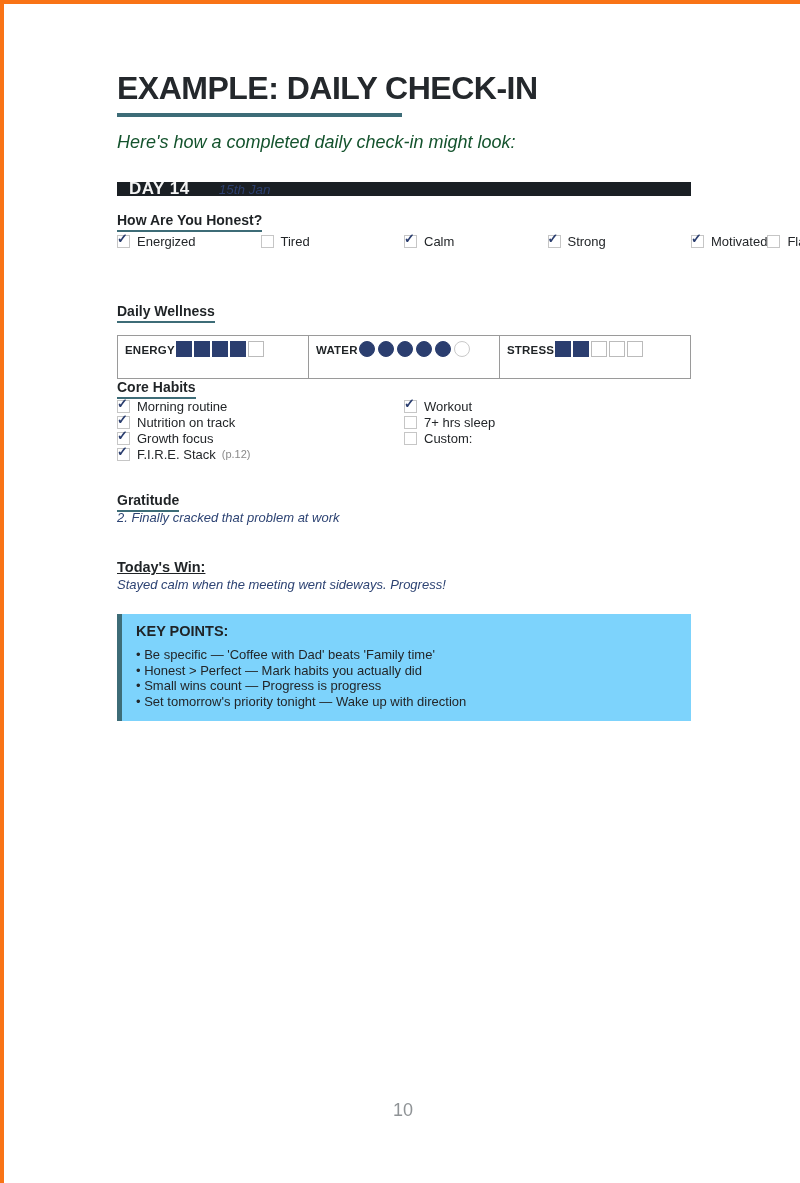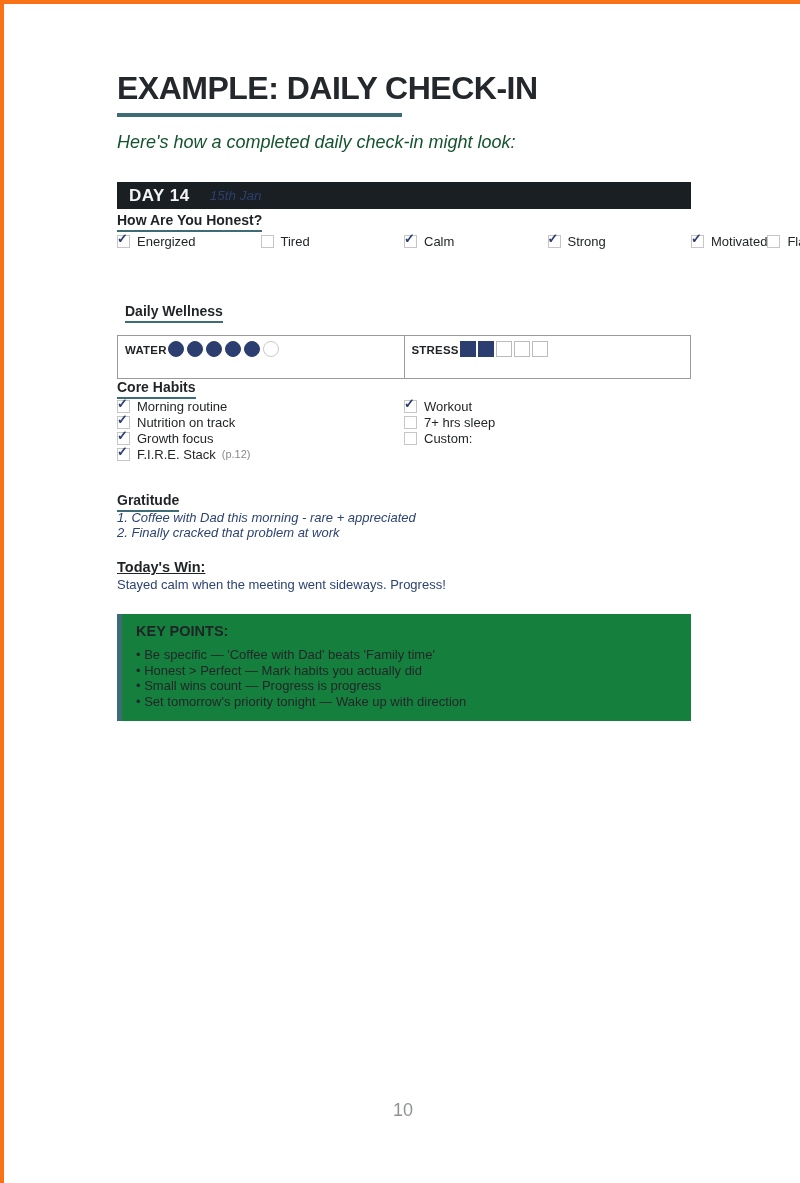--- a/index.html
+++ b/index.html
@@ -10,44 +10,44 @@
   }
   .content{position:absolute;left:113px;top:0;width:574px;}
 
   
   .doc-title{position:absolute;left:0;top:66px;margin:0;font-size:32px;font-weight:bold;
     color:#24282c;letter-spacing:-0.5px;white-space:nowrap;}
   .title-rule{position:absolute;left:0;top:109px;width:285px;height:4px;background:#3d6c77;}
   .subtitle{position:absolute;left:0;top:128px;font-style:italic;font-size:18px;color:#14532d;}
 
   
-  .day-bar{position:absolute;left:0;top:178px;width:574px;height:27px;background:#1a1f24;
+  .day-bar{position:absolute;left:0;top:178px;width:574px;height:14px;background:#1a1f24;
     display:flex;align-items:center;box-sizing:border-box;padding-left:12px;}
   .day-label{color:#f4f4f4;font-size:17px;font-weight:bold;letter-spacing:0.5px;}
-  .day-date{color:#2c3f6e;font-style:italic;font-size:13.5px;margin-left:20px;}
+  .day-date{color:#2c3f6e;font-style:italic;font-size:13.5px;margin-left:29px;}
 
   
   .sec-head{display:inline-block;font-size:14px;font-weight:bold;color:#1f2326;
     border-bottom:2.5px solid #3d6c77;padding-bottom:2px;margin:0;line-height:1.15;}
 
   
   .cb-item{display:flex;align-items:center;height:16.5px;}
   .cb{position:relative;width:11px;height:11px;border:1px solid #c6c6c6;background:#fff;
     flex:0 0 auto;margin-right:7px;}
   .cb .tick{display:none;position:absolute;left:-1px;top:-4px;font-size:13px;line-height:13px;
     color:#2b3e6f;font-weight:bold;}
   .cb.checked .tick{display:block;}
   .cb-label{font-size:13px;color:#232629;white-space:nowrap;}
   .cb-note{font-size:11px;color:#8a8a8a;margin-left:6px;}
 
   .feel-grid{position:absolute;left:0;top:229px;width:574px;display:grid;
     grid-template-columns:repeat(4,143.5px);grid-auto-rows:16.6px;grid-auto-flow:column;}
 
   
-  .wellness-head{position:absolute;left:8px;top:299px;}
+  .wellness-head{position:absolute;left:0;top:299px;}
   .wellness-table{position:absolute;left:0;top:331px;width:574px;height:44px;
     border:1px solid #9a9a9a;box-sizing:border-box;display:flex;}
   .w-cell{flex:1 1 0;border-right:1px solid #9a9a9a;display:flex;align-items:flex-start;
     padding:5px 0 0 7px;box-sizing:border-box;}
   .w-cell:last-child{border-right:none;}
   .w-label{font-size:11.5px;font-weight:bold;color:#1f2326;margin-top:3px;letter-spacing:0.2px;}
   .pips{display:flex;margin-left:1px;}
   .pip{width:16px;height:16px;box-sizing:border-box;border:1px solid #bbb;background:#fff;margin-right:2px;}
   .pip.filled{background:#2b3e6f;border-color:#2b3e6f;}
   .pip.circle{border-radius:50%;margin-right:3px;border-color:#c9c9c9;}
@@ -57,25 +57,25 @@
   .habits-head{position:absolute;left:0;top:375px;}
   .habits-grid{position:absolute;left:0;top:394px;width:574px;display:flex;}
   .habits-col{width:287px;}
   .habits-col .cb-item{height:16px;}
 
   
   .grat-head{position:absolute;left:0;top:488px;}
   .grat-list{position:absolute;left:0;top:506px;width:574px;}
   .grat-line{font-size:13px;font-style:italic;color:#2d4373;line-height:15.3px;}
   .win-head{position:absolute;left:0;top:555px;font-size:14.5px;font-weight:bold;color:#1f2326;text-decoration:underline;}
-  .win-text{position:absolute;left:0;top:573px;font-size:13px;color:#2d4373;}
+  .win-text{position:absolute;left:0;top:573px;font-size:13px;font-style:italic;color:#2d4373;}
 
   
   .key-box{position:absolute;left:0;top:610px;width:574px;box-sizing:border-box;
-    background:#15803d;border-left:5px solid #3d6c77;padding:9px 14px 12px 14px;}
+    background:#7dd3fc;border-left:5px solid #3d6c77;padding:9px 14px 12px 14px;}
   .key-title{font-size:14.5px;font-weight:bold;color:#1f2326;margin:0 0 8px 0;}
   .key-bullet{font-size:13px;color:#232629;line-height:15.6px;}
 
   .page-num{position:absolute;left:0;top:1096px;width:798px;text-align:center;
     font-size:18px;color:#8f9396;}
 </style>
 </head>
 <body>
 
 <div class="page">
@@ -128,20 +128,30 @@
         <span class="cb-label">Flat</span>
       </div>
 
       <div class="cb-item"></div>
     </div>
 
     <h2 class="sec-head wellness-head">Daily Wellness</h2>
 
     <div class="wellness-table">
       <div class="w-cell">
+        <span class="w-label">ENERGY</span>
+        <span class="pips">
+          <span class="pip filled"></span>
+          <span class="pip filled"></span>
+          <span class="pip filled"></span>
+          <span class="pip filled"></span>
+          <span class="pip"></span>
+        </span>
+      </div>
+      <div class="w-cell">
         <span class="w-label">WATER</span>
         <span class="pips">
           <span class="pip circle filled"></span>
           <span class="pip circle filled"></span>
           <span class="pip circle filled"></span>
           <span class="pip circle filled"></span>
           <span class="pip circle filled"></span>
           <span class="pip circle"></span>
         </span>
       </div>
@@ -200,21 +210,20 @@
         </div>
         <div class="cb-item">
           <span class="cb"></span>
           <span class="cb-label">Custom:</span>
         </div>
       </div>
     </div>
 
     <h2 class="sec-head grat-head">Gratitude</h2>
     <div class="grat-list">
-      <div class="grat-line">1. Coffee with Dad this morning - rare + appreciated</div>
       <div class="grat-line">2. Finally cracked that problem at work</div>
     </div>
 
     <div class="win-head">Today's Win:</div>
     <div class="win-text">Stayed calm when the meeting went sideways. Progress!</div>
 
     <div class="key-box">
       <div class="key-title">KEY POINTS:</div>
       <div class="key-bullet">• Be specific — 'Coffee with Dad' beats 'Family time'</div>
       <div class="key-bullet">• Honest &gt; Perfect — Mark habits you actually did</div>

